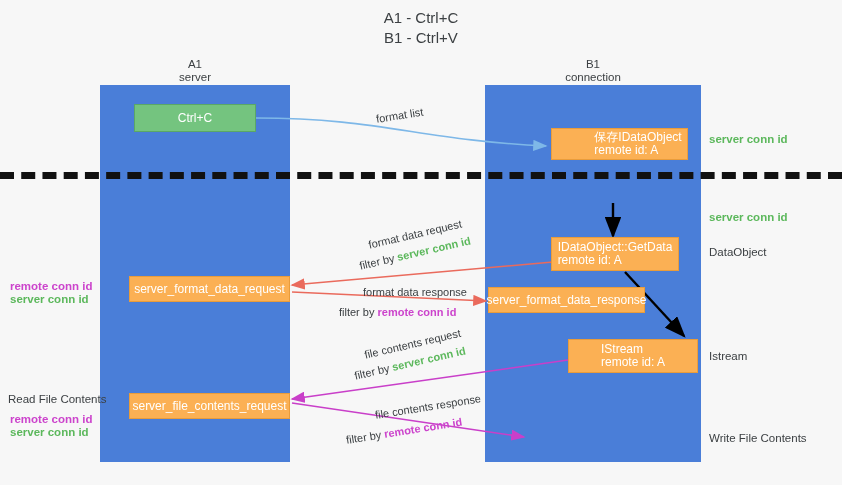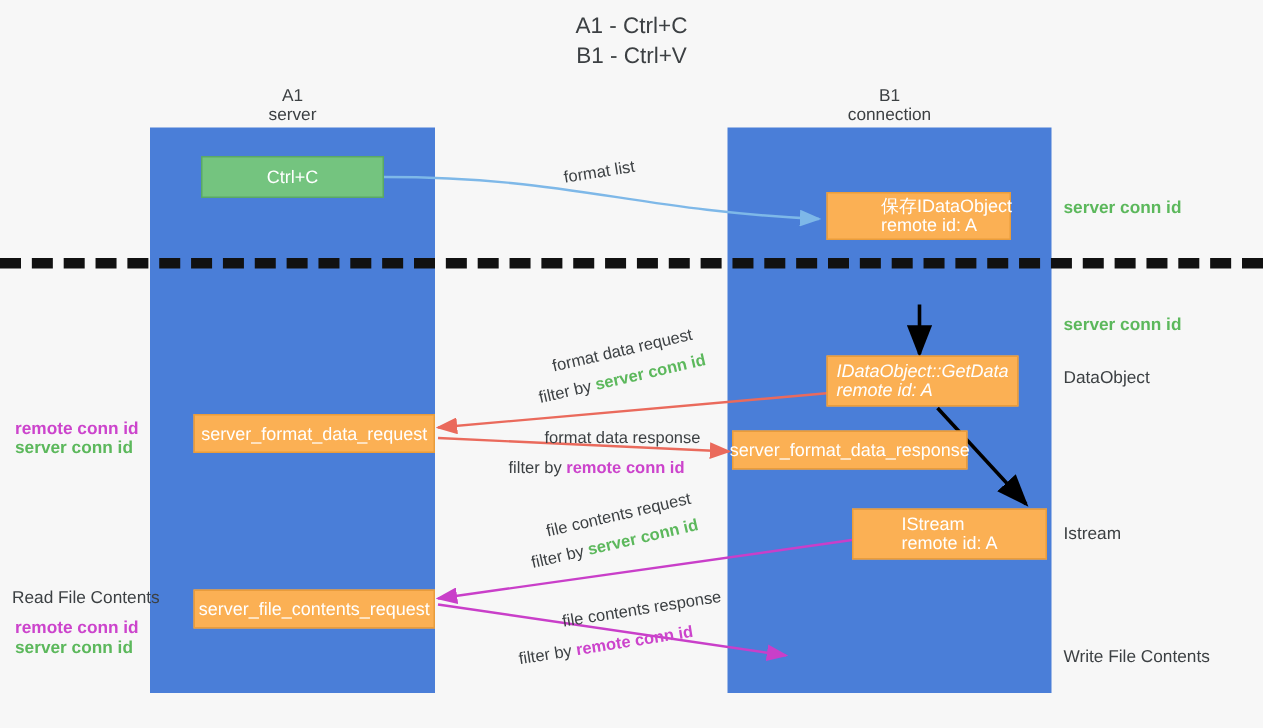--- a/index.html
+++ b/index.html
@@ -100,25 +100,25 @@
 
     <path d="M568,360 L292,399" fill="none" stroke="#c93fc9" stroke-width="1.6" marker-end="url(#ah-mag)"></path>
 
     <path d="M292,403 L524,437" fill="none" stroke="#c93fc9" stroke-width="1.6" marker-end="url(#ah-mag)"></path>
   </svg>
 
   <div class="dashed"></div>
 
   <div class="node green" style="left:134px;top:104px;width:122px;height:28px;">Ctrl+C</div>
 
-  <div class="node orange" style="left:551px;top:128px;width:123px;height:32px;padding-left:37px;">保存IDataObject
+  <div class="node orange" style="left:551px;top:128px;width:137px;height:32px;padding-left:37px;">保存IDataObject
 remote id: A</div>
 
 
-  <div class="node orange" style="left:551px;top:237px;width:128px;height:34px;font-style:italic;">IDataObject::GetData
+  <div class="node orange" style="left:551px;top:237px;width:128px;height:34px;">IDataObject::GetData
 remote id: A</div>
 
   <div class="node orange" style="left:129px;top:276px;width:161px;height:26px;">server_format_data_request</div>
 
   <div class="node orange" style="left:488px;top:287px;width:157px;height:26px;">server_format_data_response</div>
 
   <div class="node orange" style="left:568px;top:339px;width:130px;height:34px;">IStream
 remote id: A</div>
 
   <div class="node orange" style="left:129px;top:393px;width:161px;height:26px;">server_file_contents_request</div>

